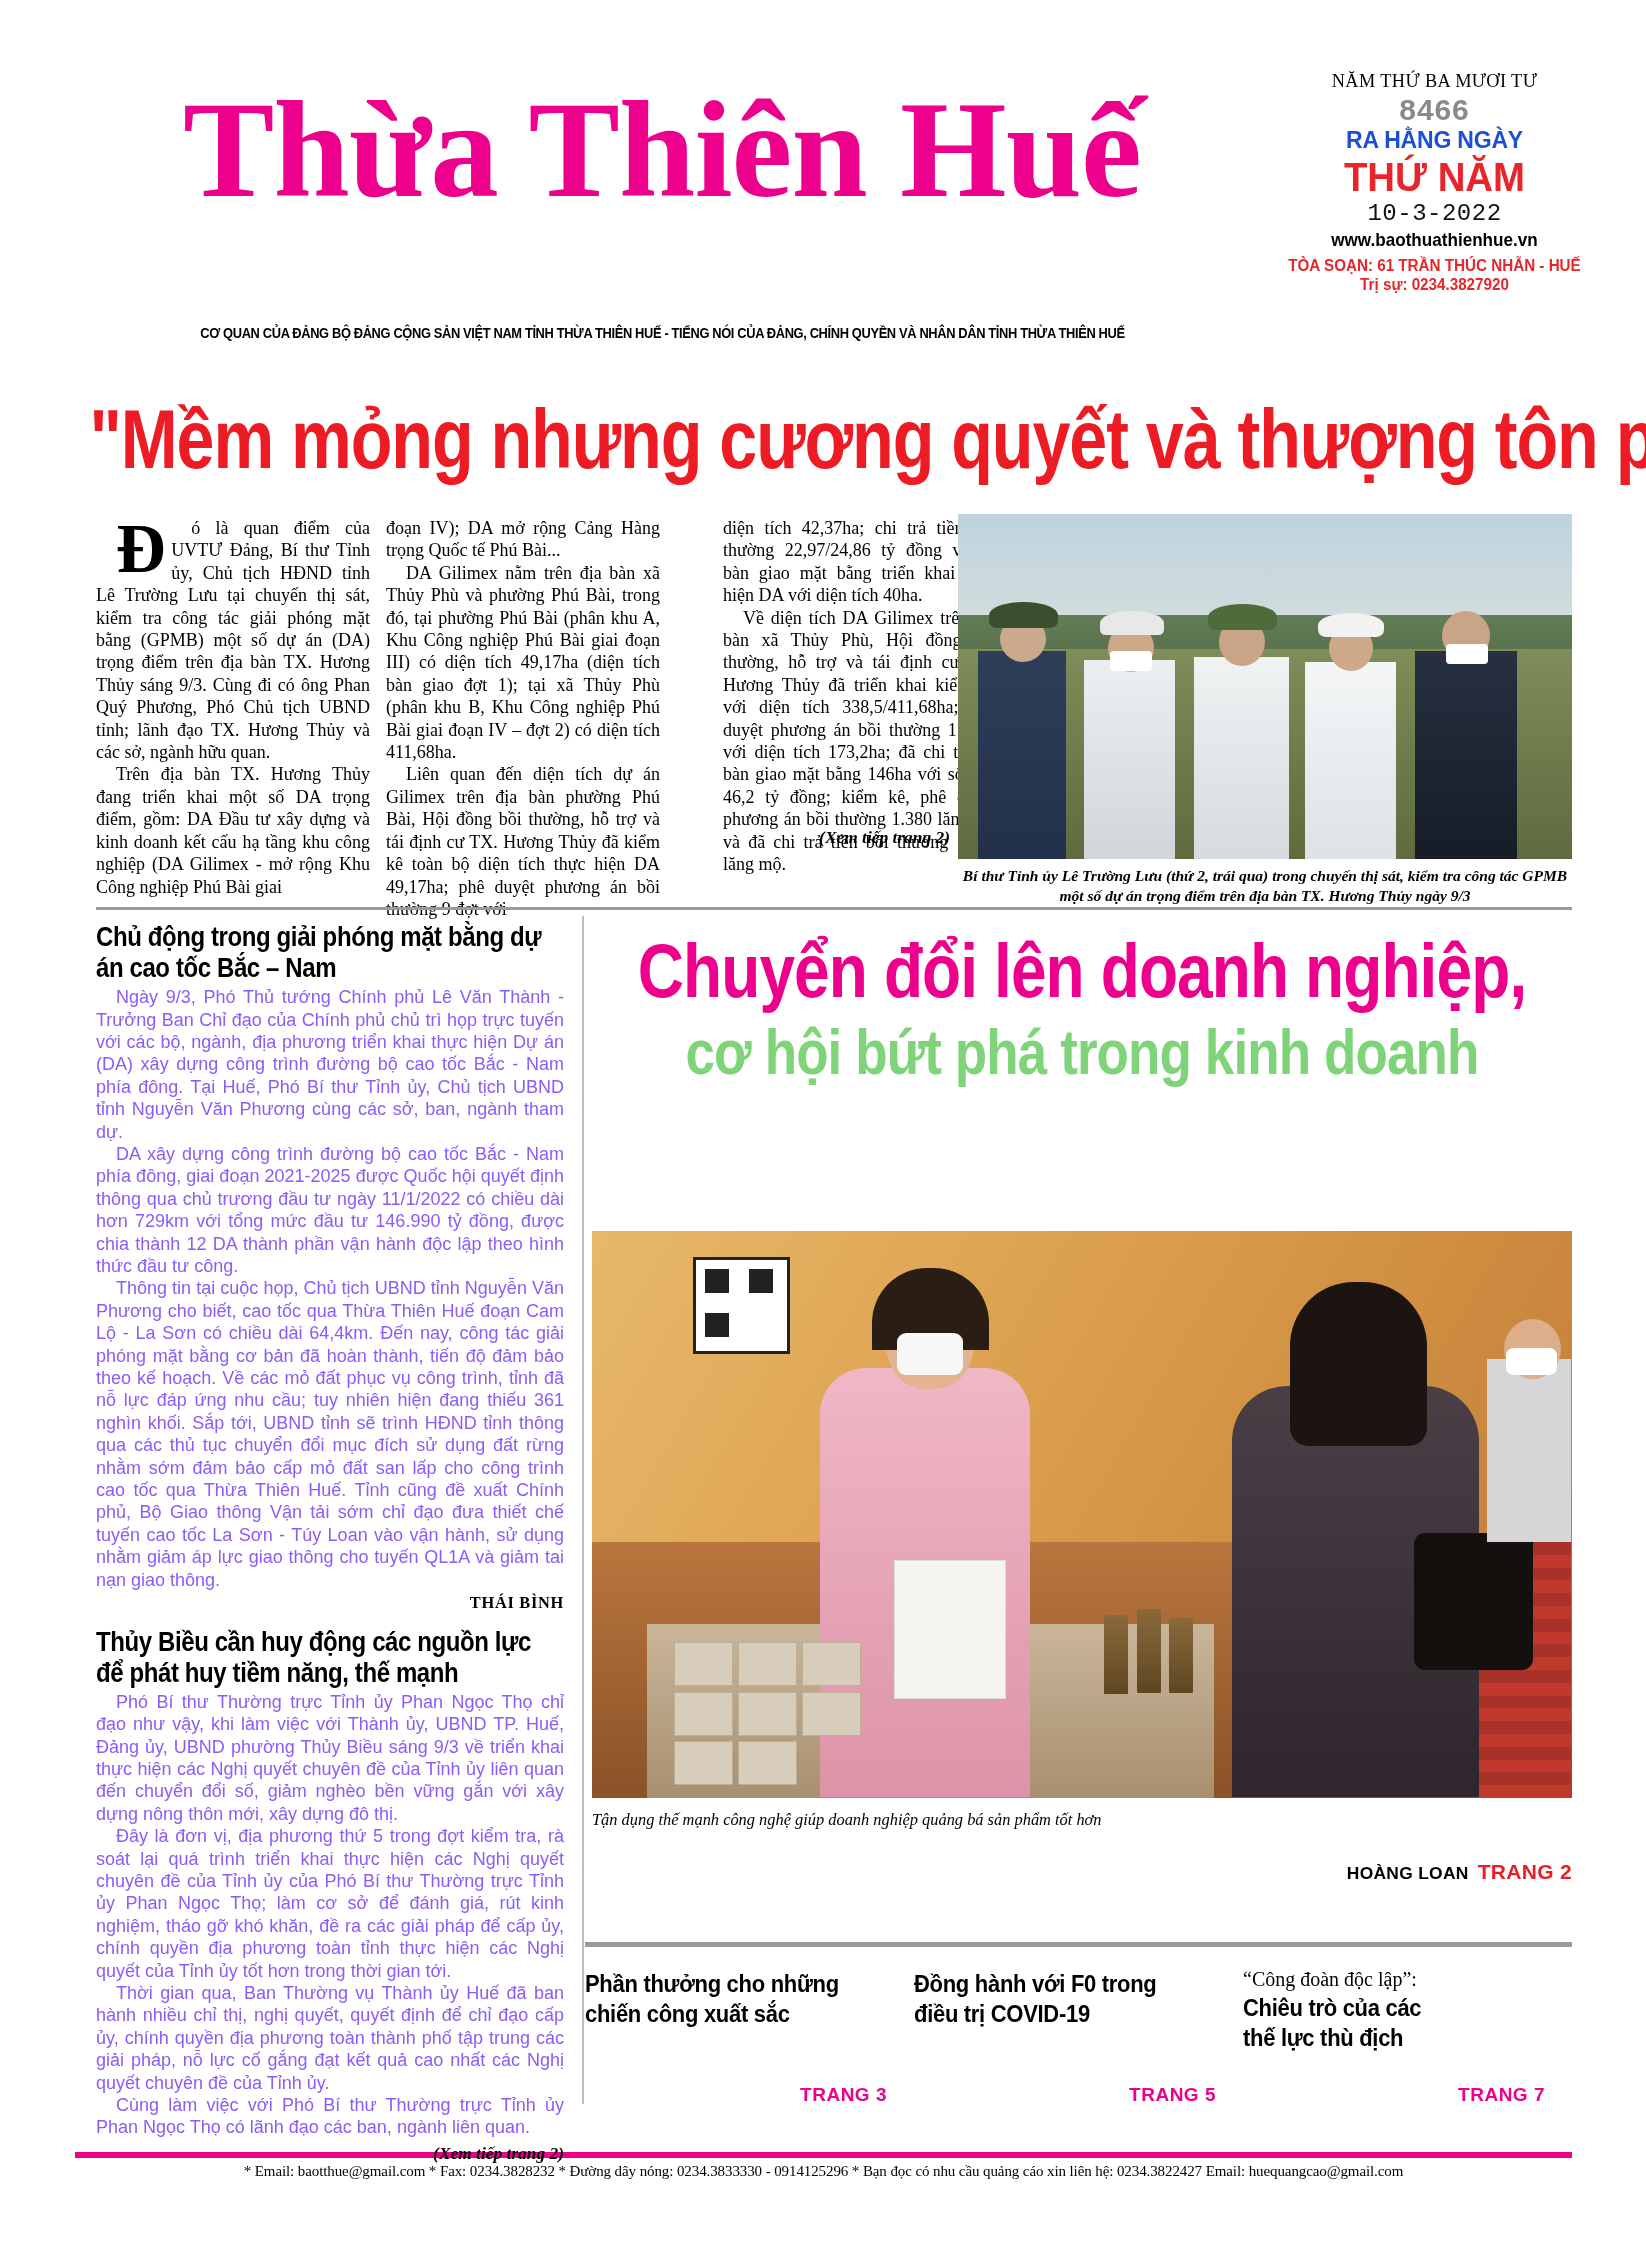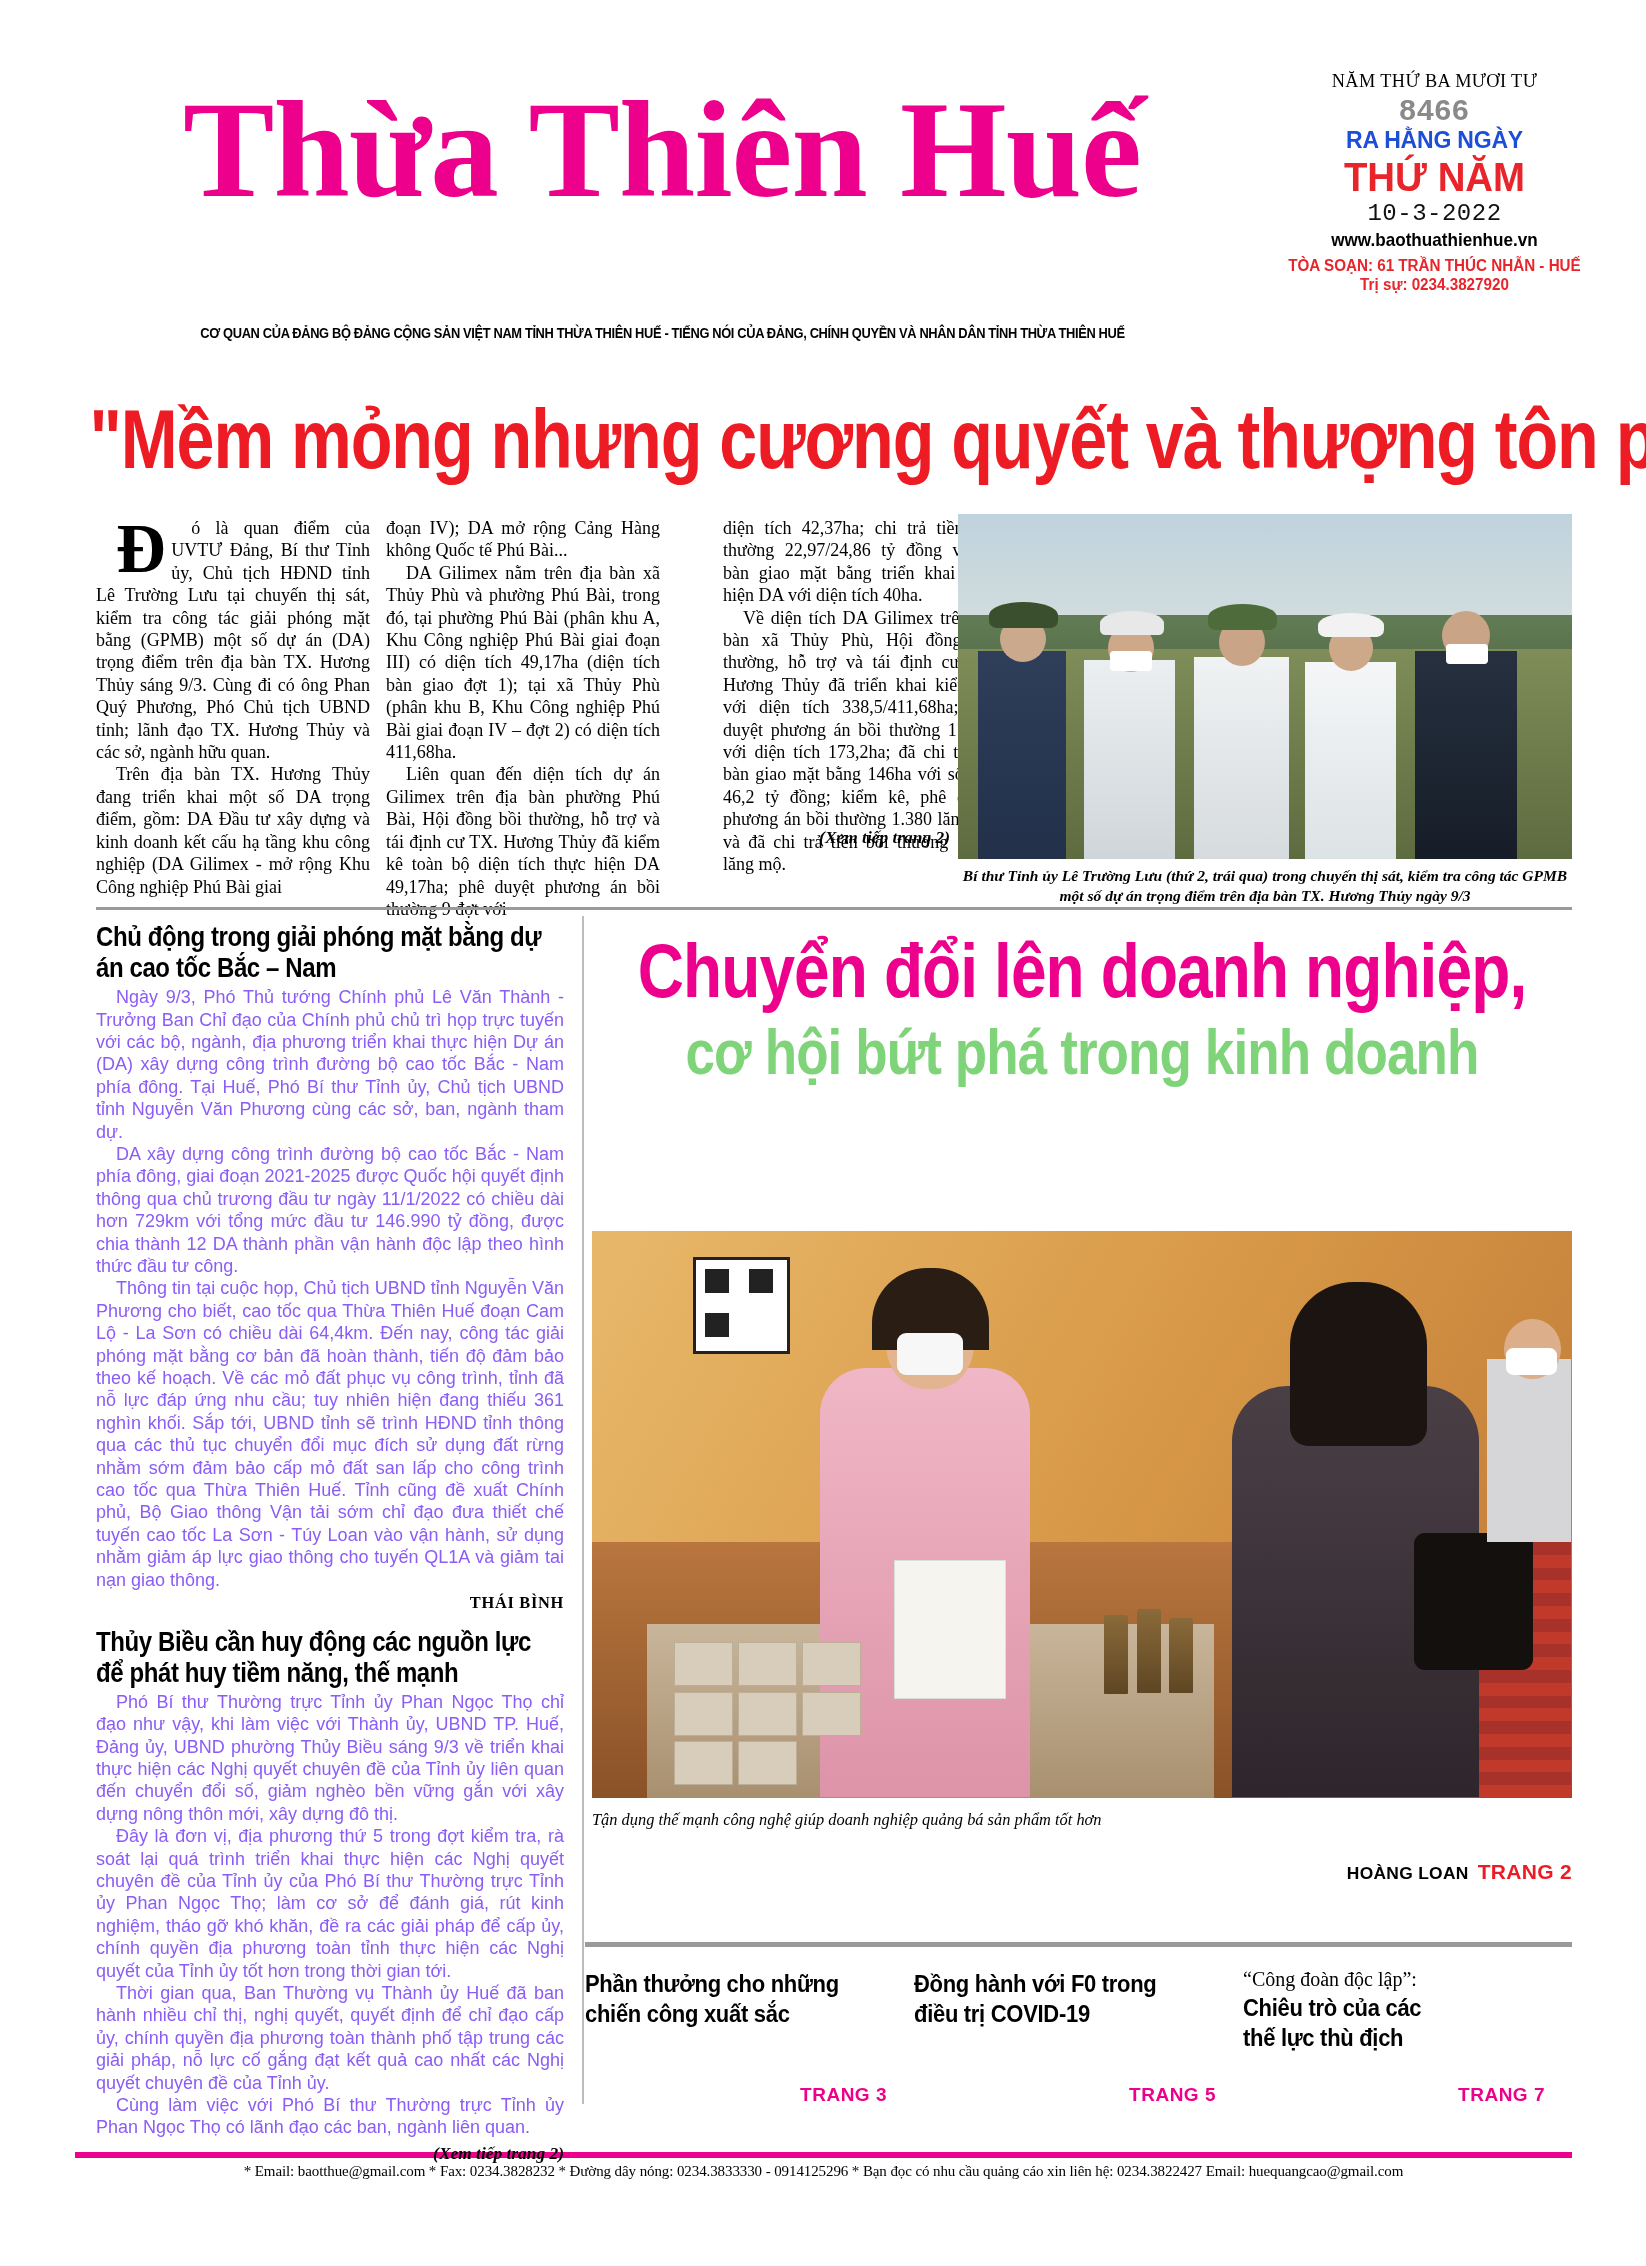--- a/index.html
+++ b/index.html
@@ -458,21 +458,21 @@
   <div class="main-headline">"Mềm mỏng nhưng cương quyết và thượng tôn pháp luật"</div>
 
   <div class="lead-cols">
 
     <div class="lead-col lead-col1">
       <p><span class="dropcap">Đ</span><span>ó là quan điểm của UVTƯ Đảng, Bí thư Tỉnh ủy, Chủ tịch HĐND tỉnh Lê Trường Lưu tại chuyến thị sát, kiểm tra công tác giải phóng mặt bằng (GPMB) một số dự án (DA) trọng điểm trên địa bàn TX. Hương Thủy sáng 9/3. Cùng đi có ông Phan Quý Phương, Phó Chủ tịch UBND tỉnh; lãnh đạo TX. Hương Thủy và các sở, ngành hữu quan.</span></p>
       <p>Trên địa bàn TX. Hương Thủy đang triển khai một số DA trọng điểm, gồm: DA Đầu tư xây dựng và kinh doanh kết cấu hạ tầng khu công nghiệp (DA Gilimex - mở rộng Khu Công nghiệp Phú Bài giai</p>
     </div>
 
     <div class="lead-col lead-col2">
-      <p style="text-indent:0">đoạn IV); DA mở rộng Cảng Hàng không Quốc tế Phú Bài...</p>
+      <p style="text-indent:0">đoạn IV); DA mở rộng Cảng Hàng trọng Quốc tế Phú Bài...</p>
       <p>DA Gilimex nằm trên địa bàn xã Thủy Phù và phường Phú Bài, trong đó, tại phường Phú Bài (phân khu A, Khu Công nghiệp Phú Bài giai đoạn III) có diện tích 49,17ha (diện tích bàn giao đợt 1); tại xã Thủy Phù (phân khu B, Khu Công nghiệp Phú Bài giai đoạn IV – đợt 2) có diện tích 411,68ha.</p>
       <p>Liên quan đến diện tích dự án Gilimex trên địa bàn phường Phú Bài, Hội đồng bồi thường, hỗ trợ và tái định cư TX. Hương Thủy đã kiểm kê toàn bộ diện tích thực hiện DA 49,17ha; phê duyệt phương án bồi thường 9 đợt với</p>
     </div>
 
     <div class="lead-col lead-col3">
       <p style="text-indent:0">diện tích 42,37ha; chi trả tiền bồi thường 22,97/24,86 tỷ đồng và đã bàn giao mặt bằng triển khai thực hiện DA với diện tích 40ha.</p>
       <p>Về diện tích DA Gilimex trên địa bàn xã Thủy Phù, Hội đồng bồi thường, hỗ trợ và tái định cư TX. Hương Thủy đã  triển khai kiểm kê với diện tích 338,5/411,68ha; phê duyệt phương án bồi thường 17 đợt với diện tích 173,2ha; đã chi trả và bàn giao mặt bằng 146ha với số tiền 46,2 tỷ đồng; kiểm kê, phê duyệt phương án bồi thường 1.380 lăng mộ và đã chi trả tiền bồi thường 1.036 lăng mộ.</p>
     </div>
   </div>
 

